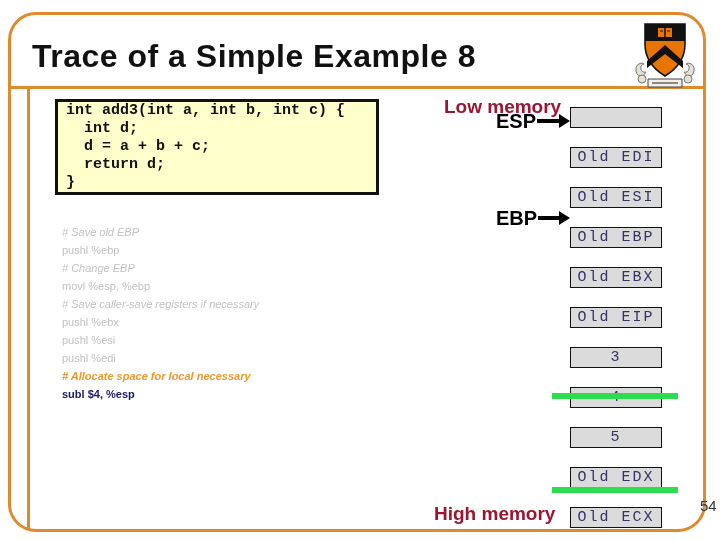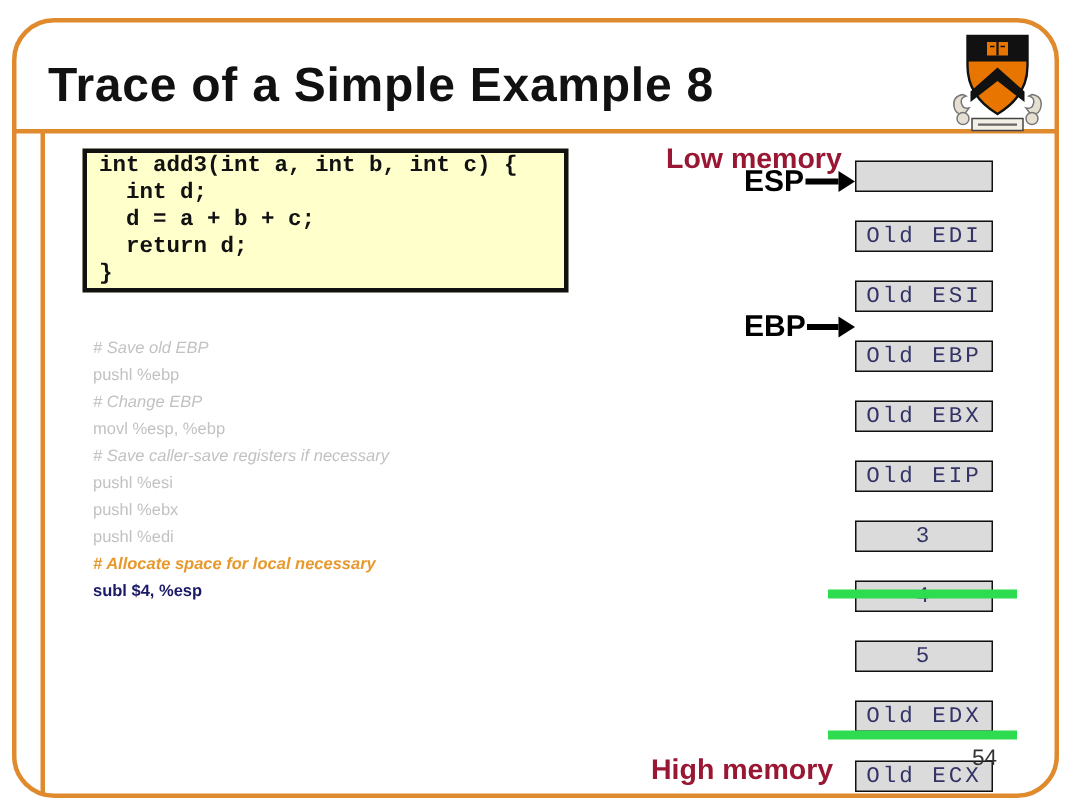--- a/index.html
+++ b/index.html
@@ -73,21 +73,21 @@
     overflow:hidden;
   }
   .cell.torn {
     clip-path: polygon(0 0, 100% 0, 100% 74%, 68% 82%, 52% 68%, 34% 86%, 0 100%);
   }
   .green-line {
     position:absolute; left:552px; width:126px; height:6px;
     background:#2EDD4F; z-index:5;
   }
   .page-number {
-    position:absolute; left:648px; top:497px; font-size:15px; color:#333;
+    position:absolute; left:700px; top:497px; font-size:15px; color:#333;
   }
 </style>
 </head>
 <body>
 
 <div class="slide">
 
   <div class="frame"></div>
   <div class="hline"></div>
   <div class="vline"></div>
@@ -121,22 +121,22 @@
   d = a + b + c;
   return d;
 }</pre>
 
   <div class="asm">
       <div class="c-past"># Save old EBP</div>
       <div class="i-past">pushl %ebp</div>
       <div class="c-past"># Change EBP</div>
       <div class="i-past">movl %esp, %ebp</div>
       <div class="c-past"># Save caller-save registers if necessary</div>
+      <div class="i-past">pushl %ebx</div>
       <div class="i-past">pushl %esi</div>
-      <div class="i-past">pushl %ebx</div>
       <div class="i-past">pushl %edi</div>
       <div class="c-cur"># Allocate space for local necessary</div>
       <div class="i-cur">subl $4, %esp</div>
     </div>
 
   <div class="mem-label" style="left:444px; top:96px;">Low memory</div>
 
   <div class="reg-label" style="left:496px; top:110px;">ESP</div>
   <div class="arrow" style="left:537px; top:119px; width:22px;"></div>
 

